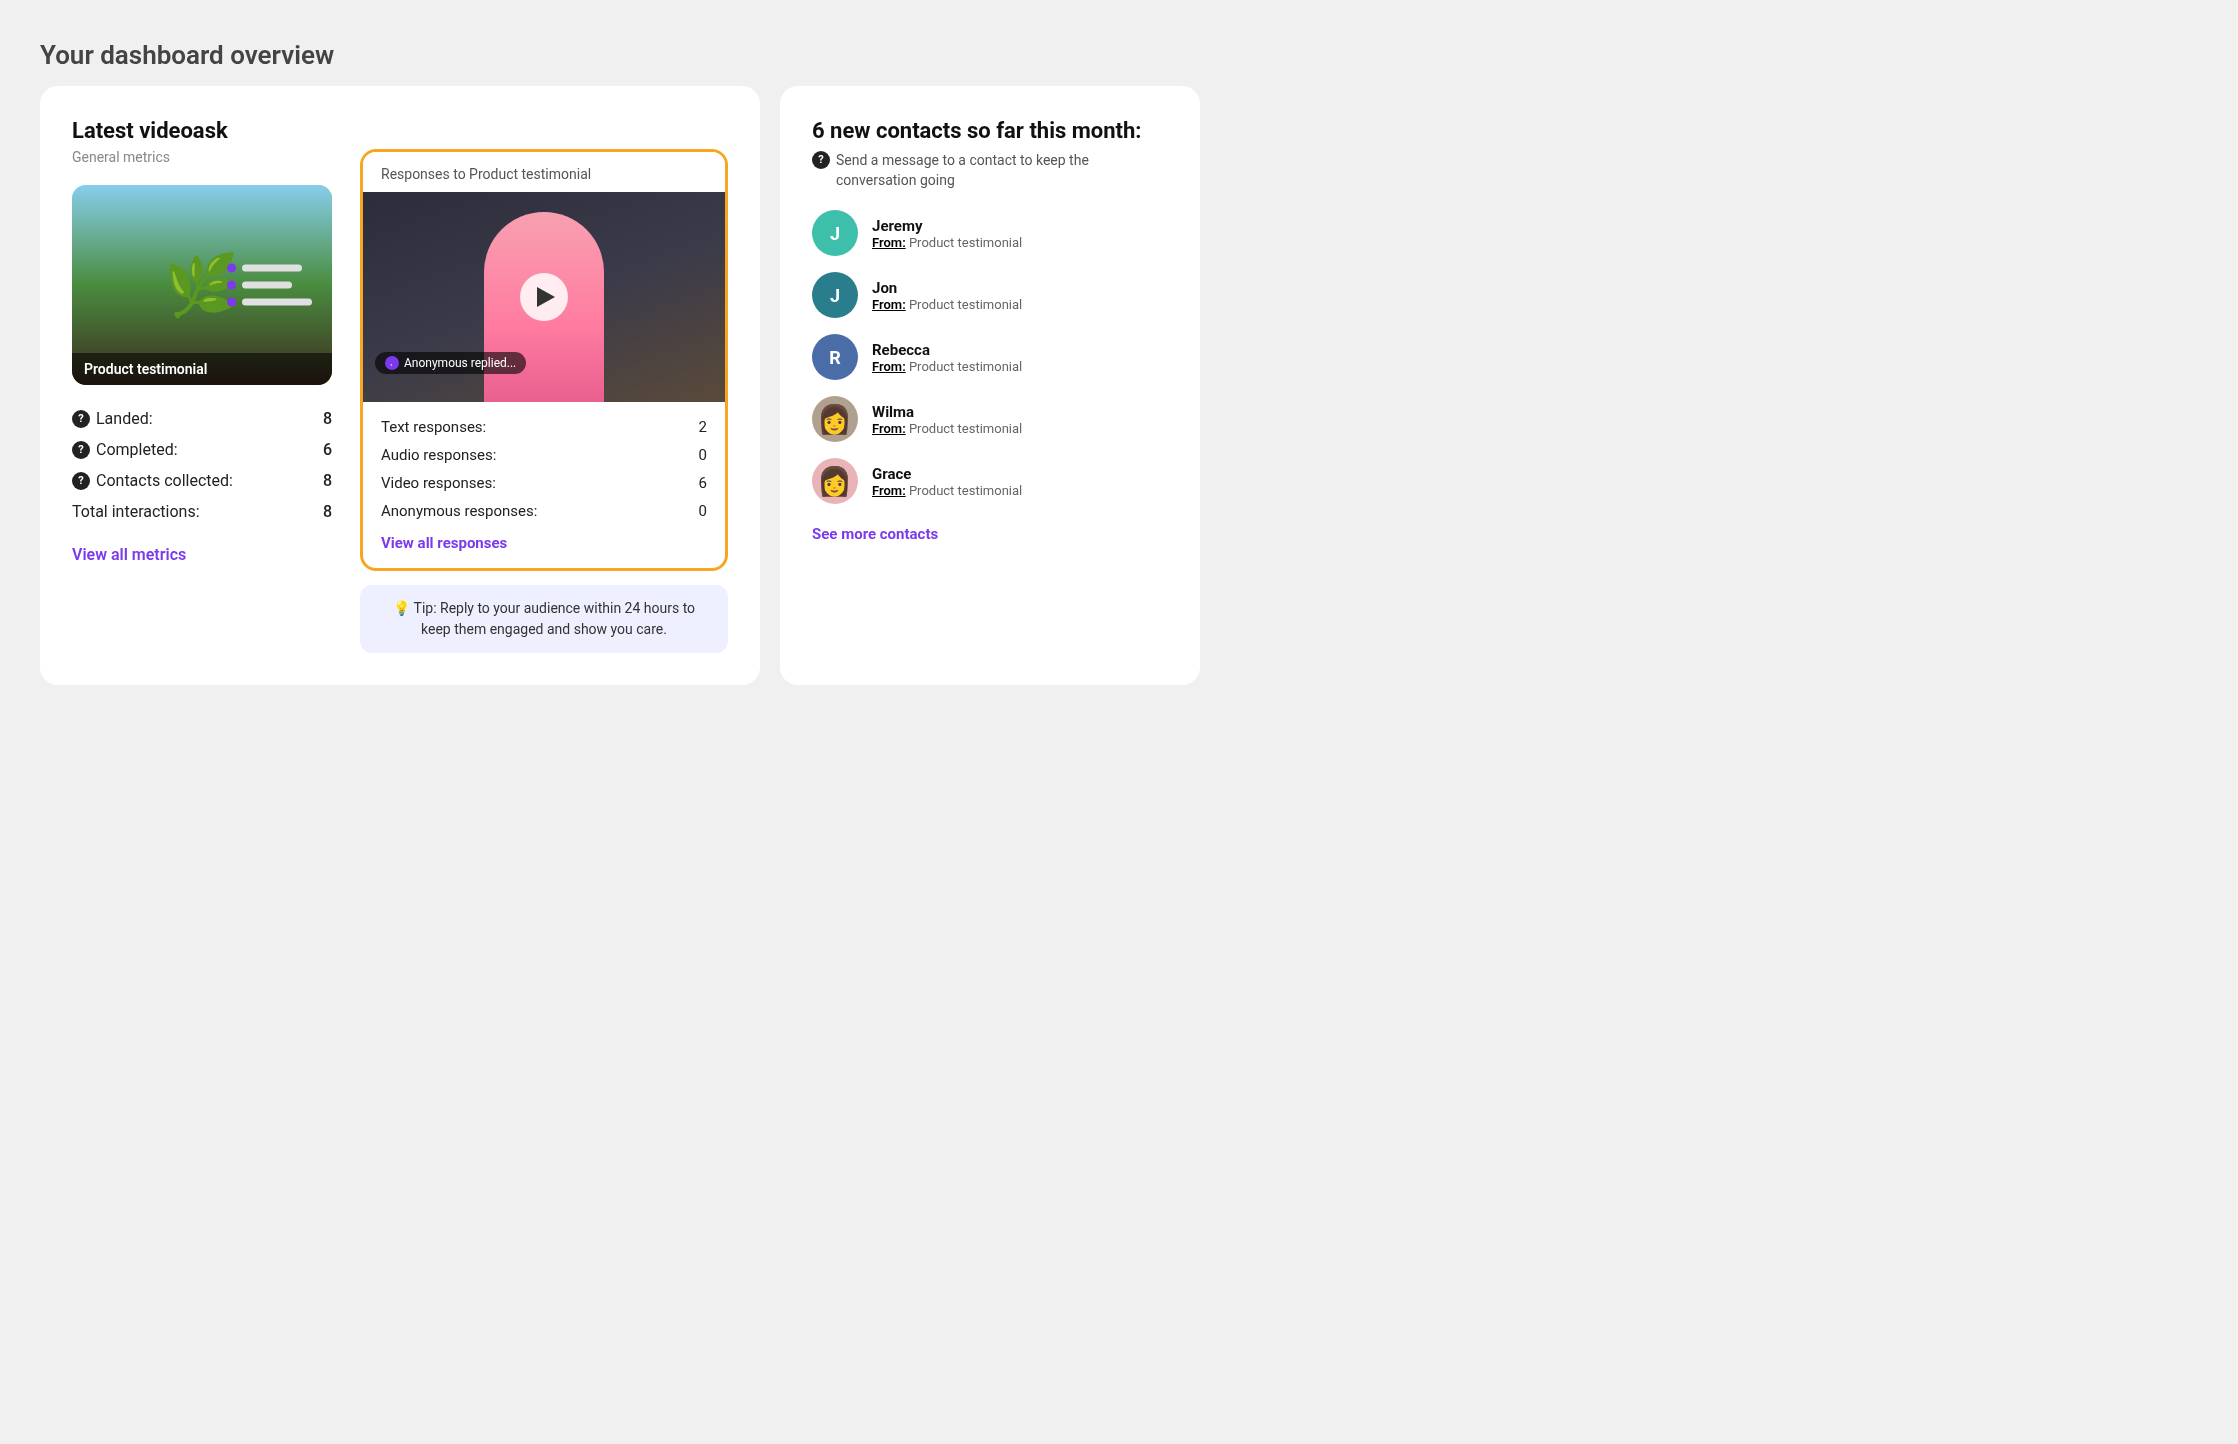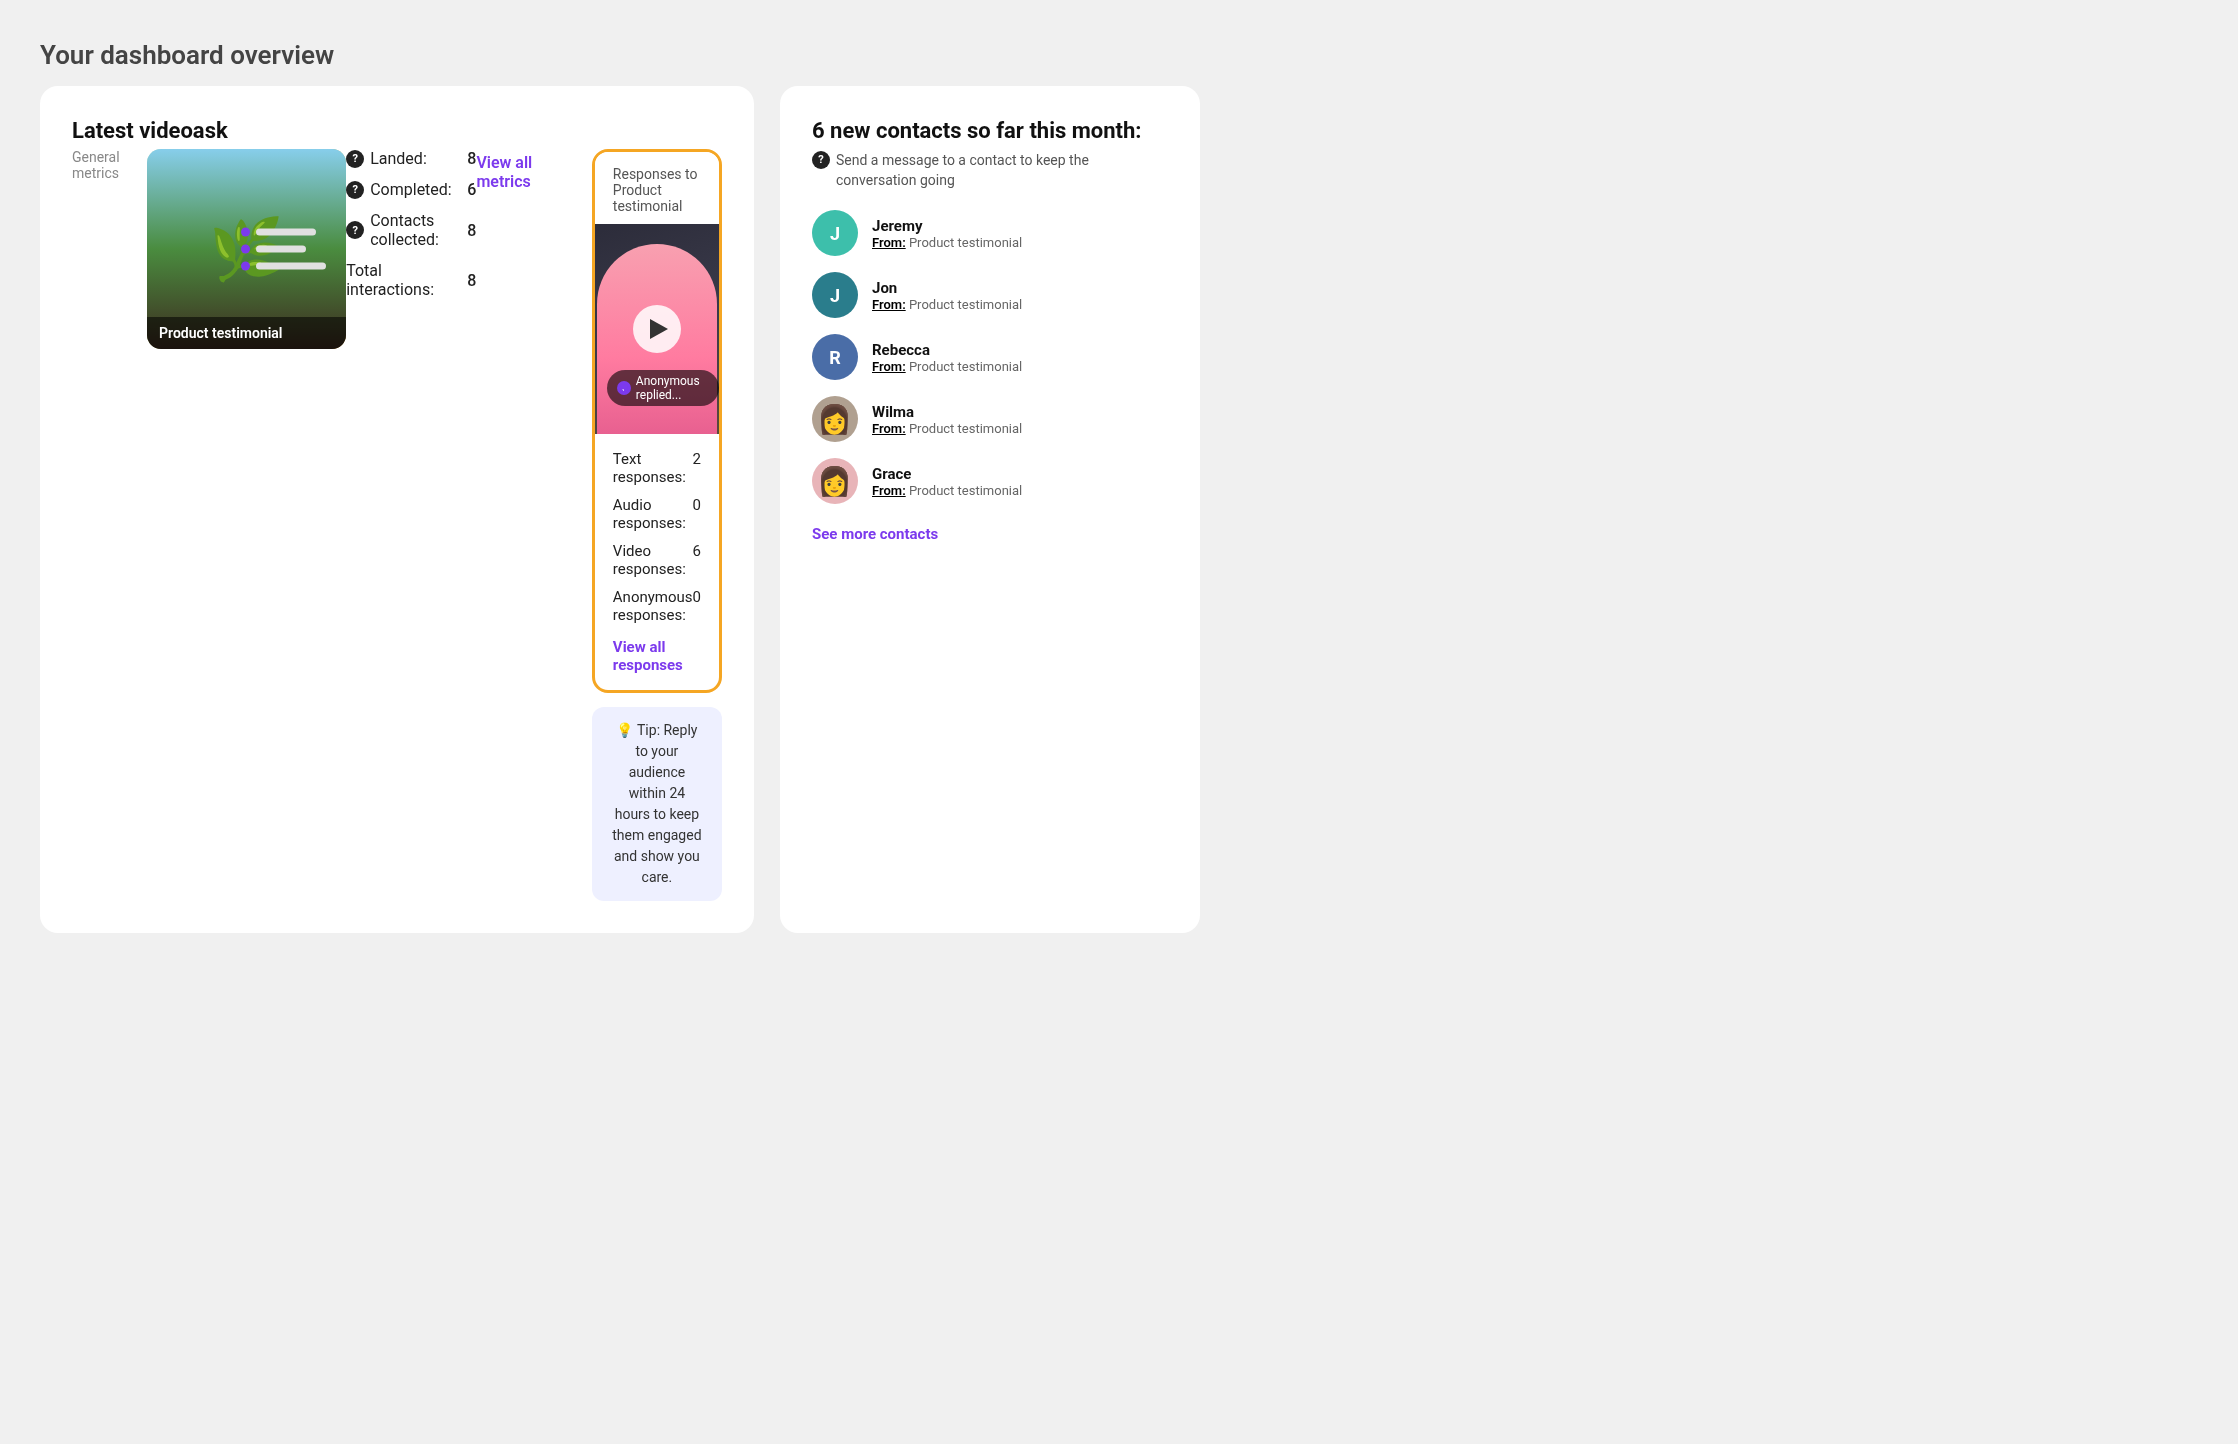--- a/index.html
+++ b/index.html
@@ -11,21 +11,21 @@
     }
     .page-title {
       font-size: 26px;
       font-weight: 600;
       color: #444;
       margin-bottom: 16px;
     }
     .dashboard-grid {
       display: grid;
       grid-template-columns: 1fr auto;
-      gap: 26px;
+      gap: 20px;
       max-width: 1160px;
     }
     .left-card {
       background: #fff;
       border-radius: 18px;
       padding: 32px;
       display: flex;
       flex-direction: column;
     }
     .right-card {
@@ -45,20 +45,21 @@
       font-size: 14px;
       color: #888;
       margin-bottom: 20px;
     }
     .left-card-content {
       display: flex;
       gap: 28px;
     }
     .general-metrics-col {
       display: flex;
+      flex-direction: column;
       min-width: 260px;
     }
     .videoask-thumbnail {
       width: 260px;
       height: 200px;
       border-radius: 14px;
       background: linear-gradient(135deg, #c8e6c9 0%, #a5d6a7 30%, #8B6914 100%);
       position: relative;
       overflow: hidden;
       margin-bottom: 24px;

